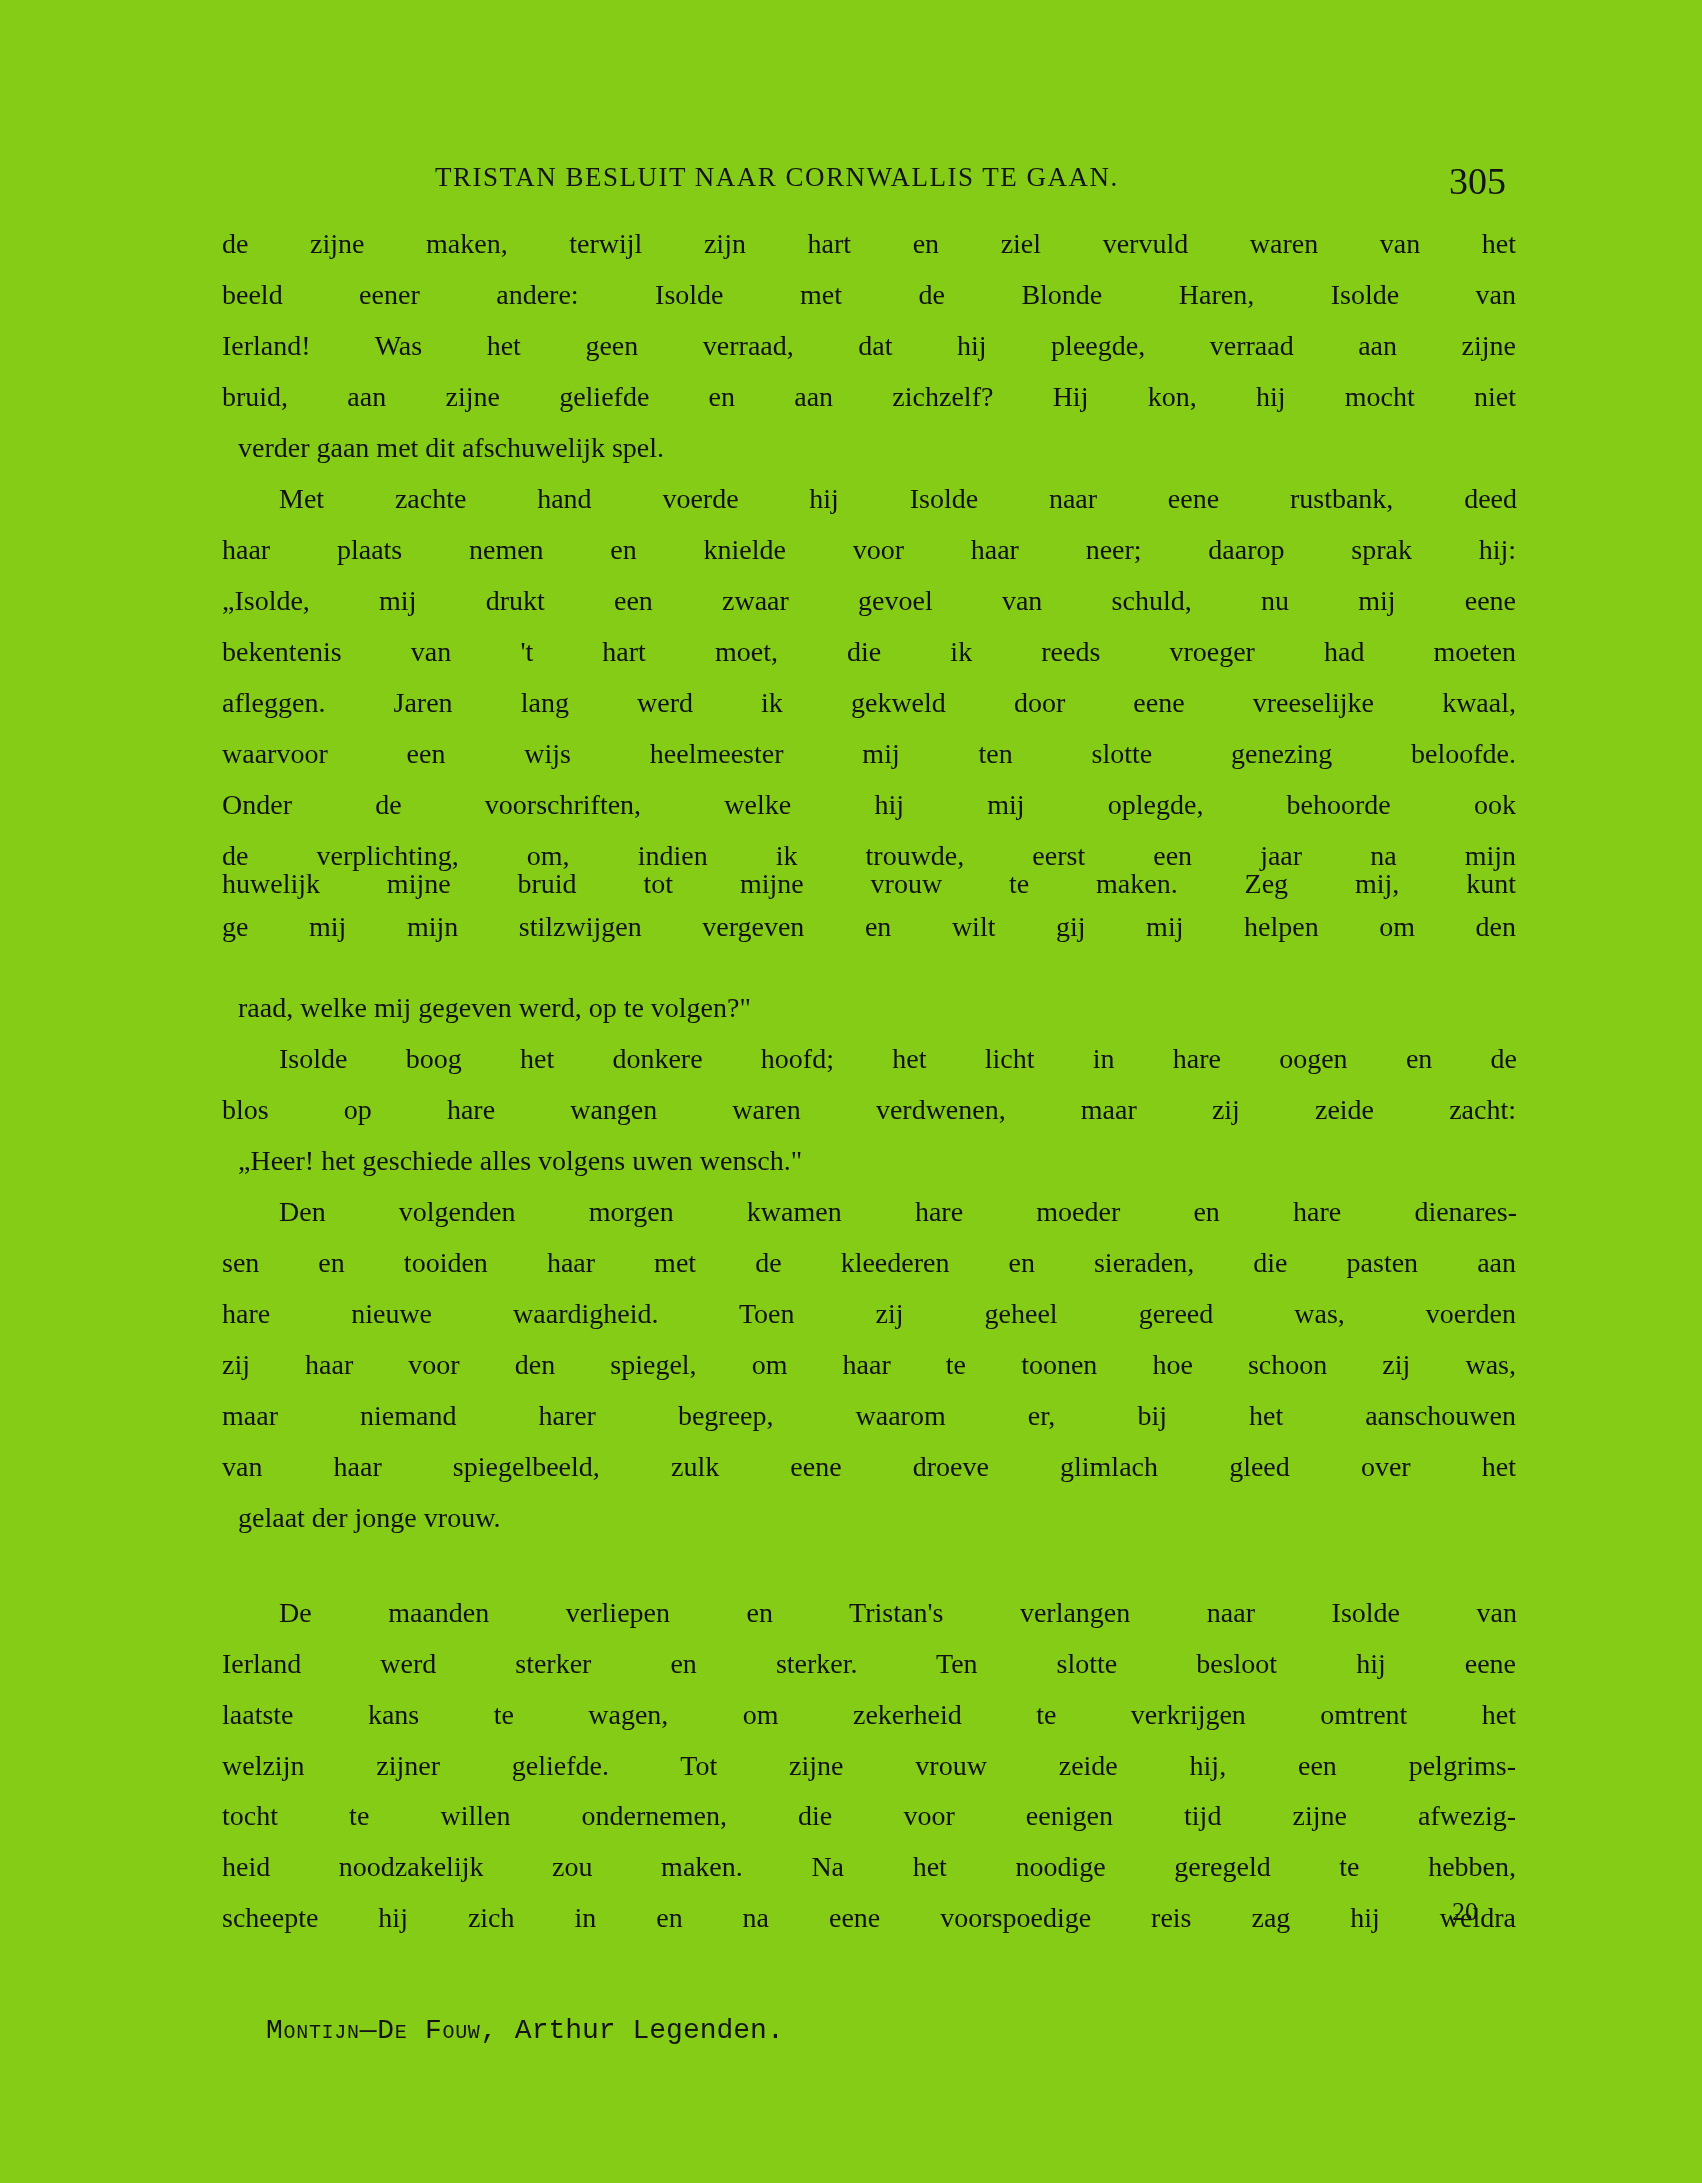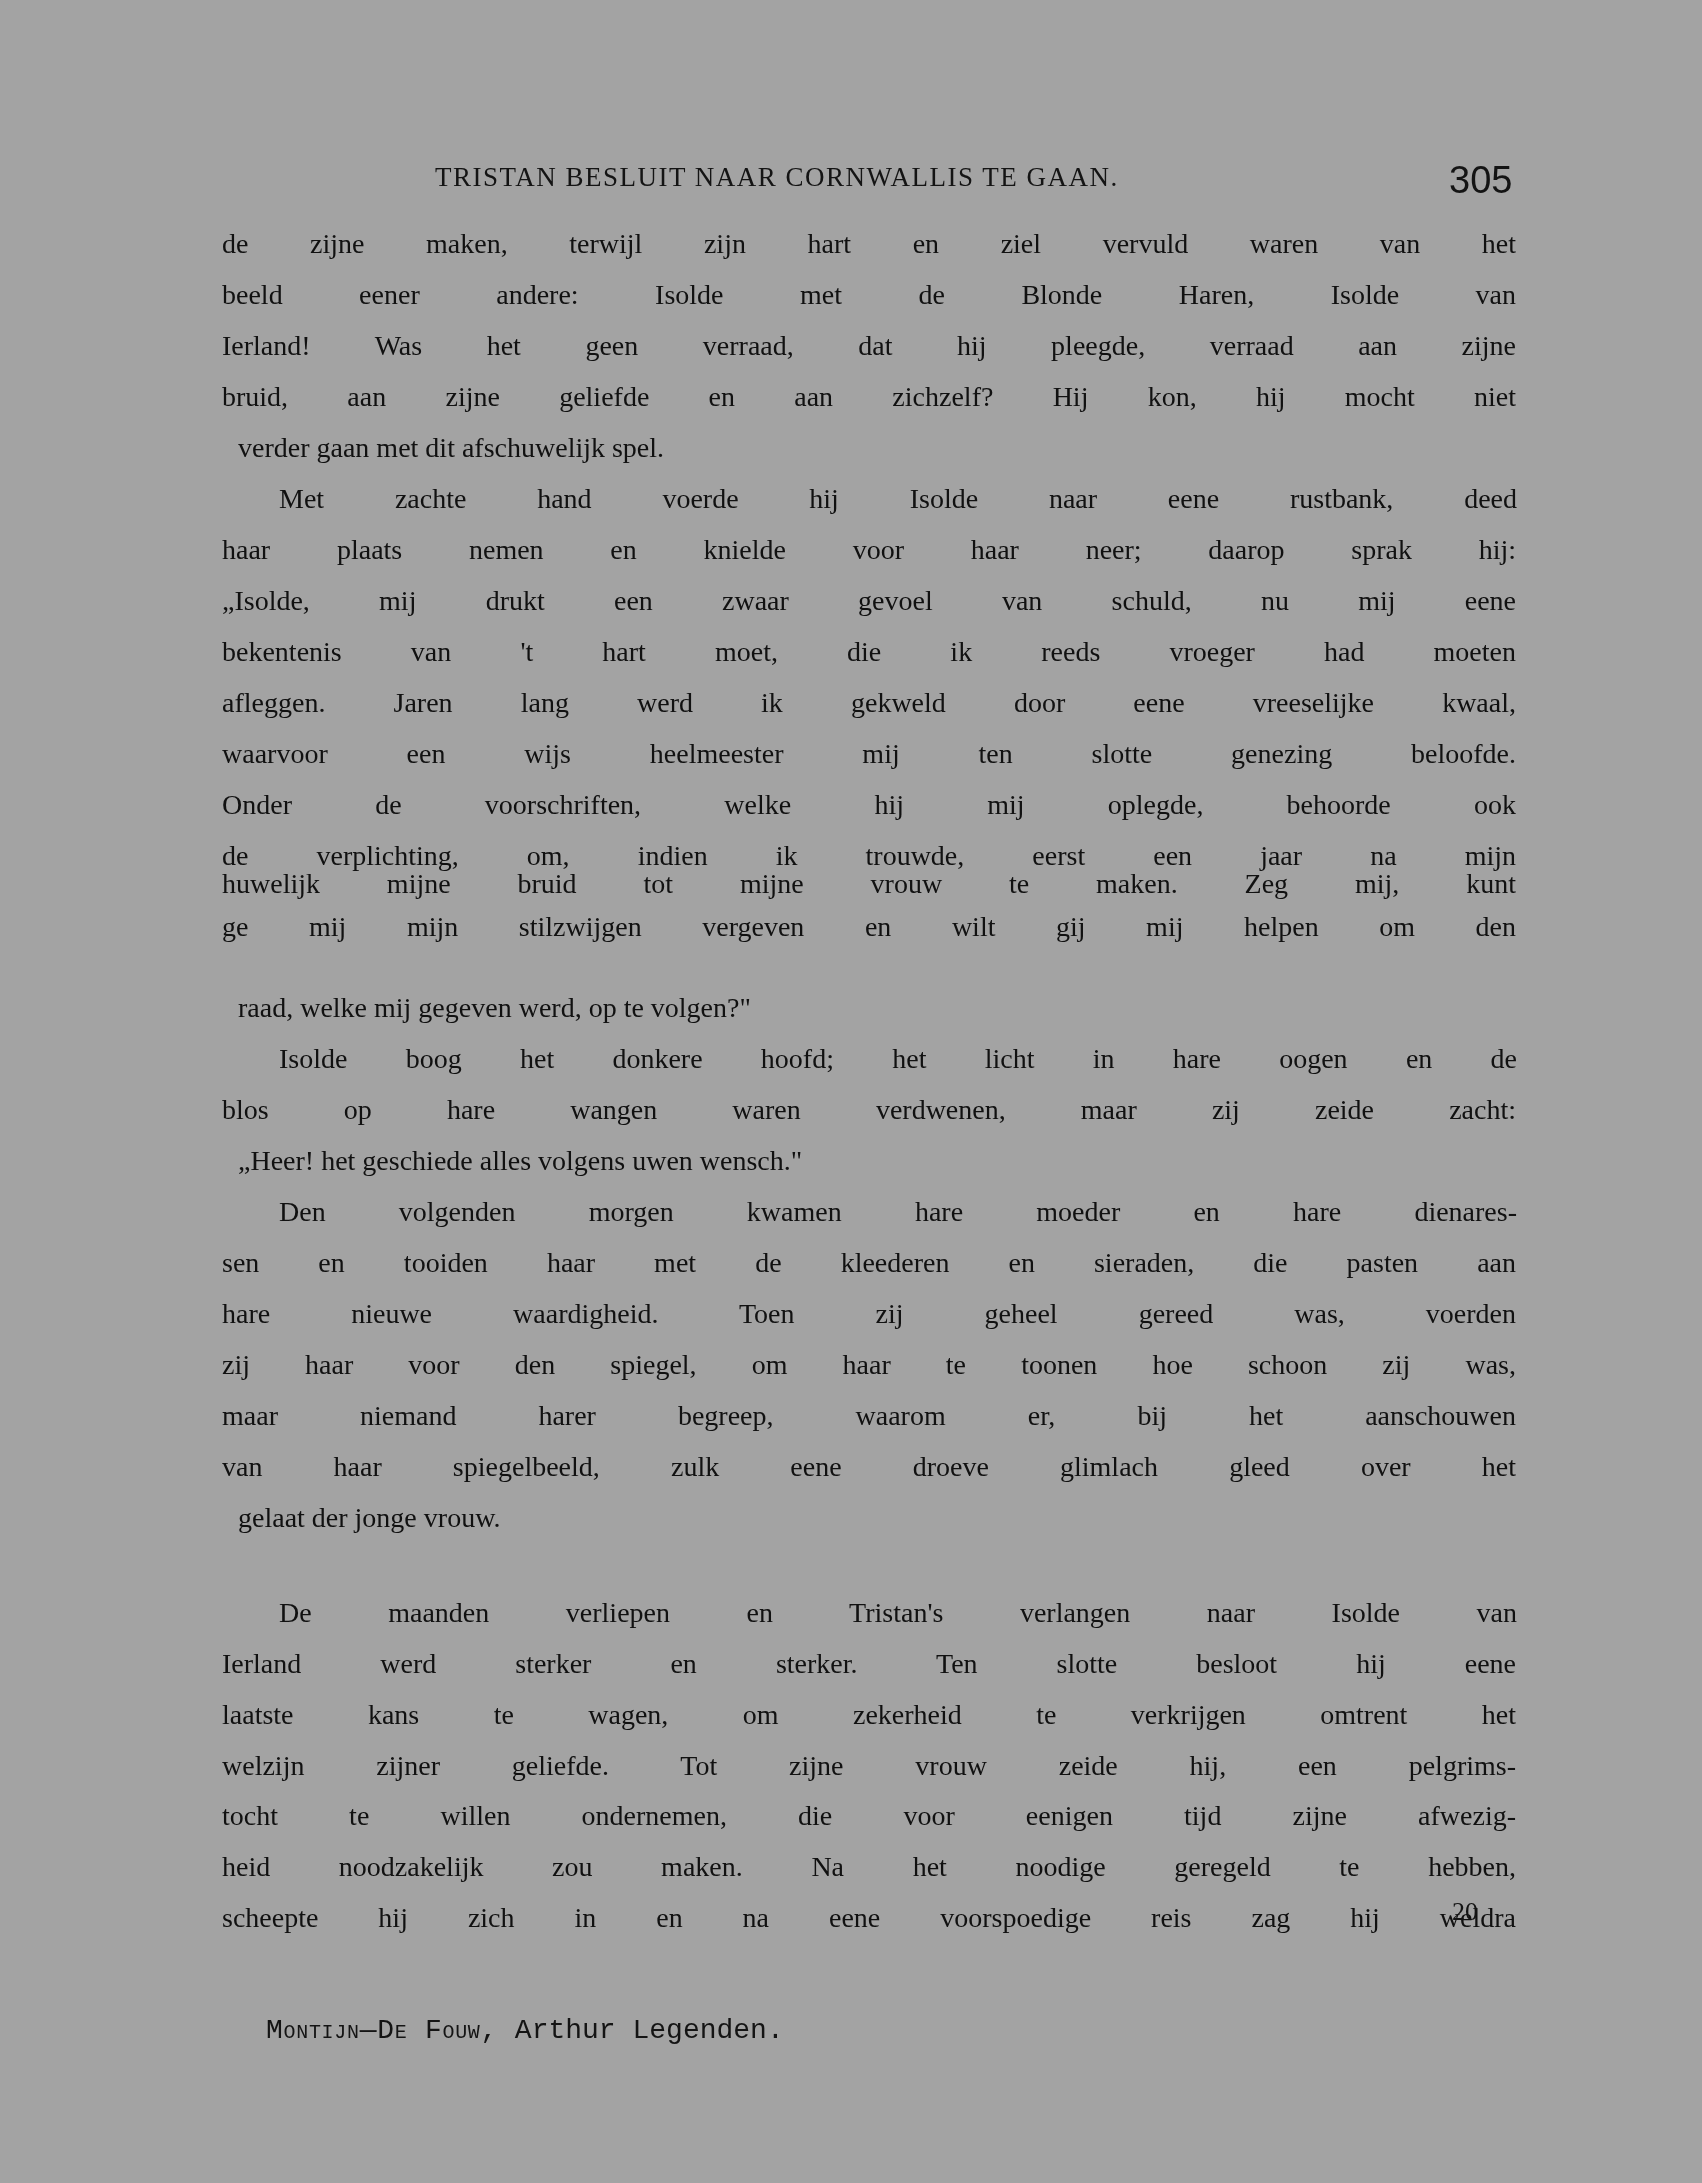--- a/index.html
+++ b/index.html
@@ -1,25 +1,25 @@
 <!DOCTYPE html>
 <html style="font-size:11.6px"><head>
 <meta charset="utf-8">
 <style>
   html, body { margin: 0; padding: 0; background: #ffffff; }
   body { width: 1703px; height: 2183px; position: relative; overflow: hidden; color: #111111; }
-  .page { position: absolute; left: 0; top: 0; width: 1703px; height: 2183px; background: #a3a3a3; }
+  .page { position: absolute; left: 0; top: 0; width: 1703px; height: 2183px; background: #84cc16; }
   .running-head {
     position: absolute; left: 435px; top: 162px;
     font-family: "Liberation Serif", serif; font-size: 27px; letter-spacing: 1.5px;
     white-space: nowrap; color: #141414;
   }
   .page-number {
     position: absolute; left: 1449px; top: 159px;
-    font-family: Liberation Sans, sans-serif; font-size: 38px; color: #141414;
+    font-family: Liberation Serif, serif; font-size: 38px; color: #141414;
   }
   .body-text { position: absolute; left: 222px; top: 218px; width: 1294px; }
   .line {
     position: absolute; left: 0; width: 1294px; height: 51px;
     font-family: "Liberation Serif", serif; font-size: 28px; line-height: 51px;
     white-space: nowrap; text-align: justify; text-align-last: justify; color: #111111;
   }
   .line.last { text-align-last: left; margin-left: 16px; }
   .line.indent { left: 57px; width: 1238px; }
   .footer-sig {

